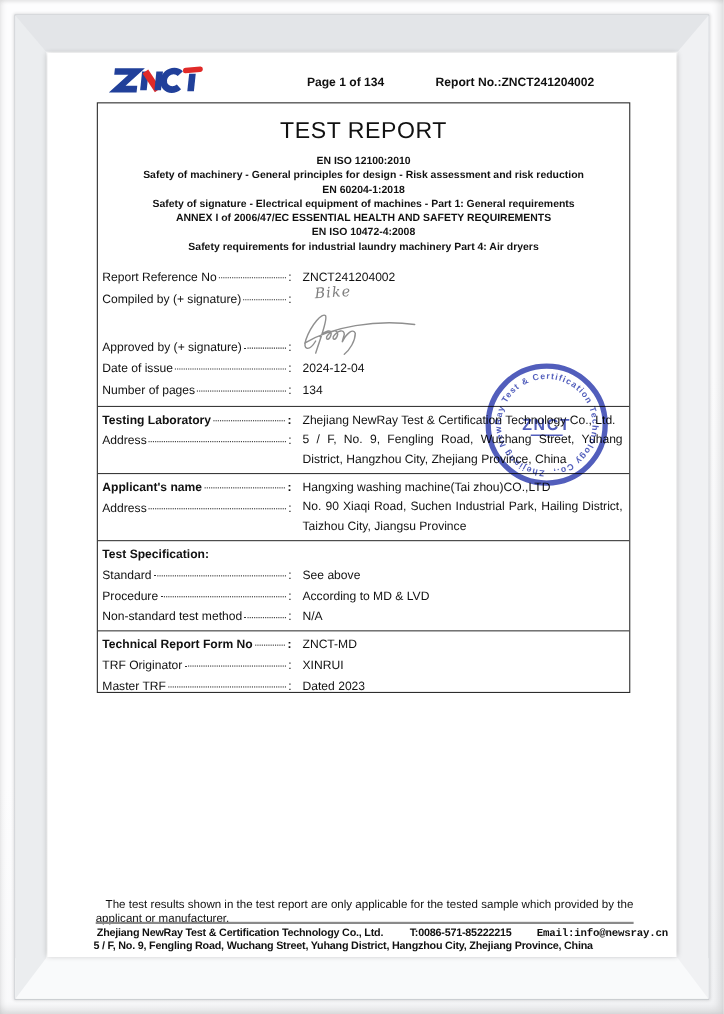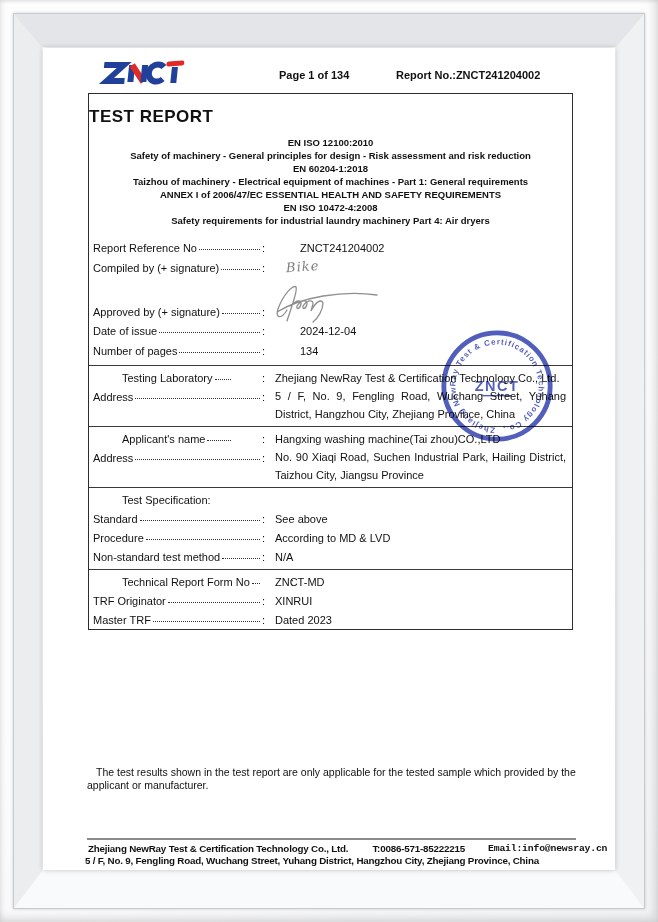--- a/index.html
+++ b/index.html
@@ -40,53 +40,53 @@
   .logo{position:absolute;left:54px;top:9px;width:88px;height:32px;}
   .sr{position:absolute;width:1px;height:1px;overflow:hidden;clip:rect(0 0 0 0);}
   .page-ind{position:absolute;left:236px;top:21px;font-size:11px;font-weight:bold;}
   .report-no{position:absolute;left:353px;top:21px;font-size:11px;font-weight:bold;}
 
   
   .report-box{
     position:absolute;left:45px;top:45px;width:485px;height:537px;
     border:1.5px solid #2d2d2d;box-sizing:border-box;
   }
-  .title{margin-top:13px;font-size:17px;font-weight:bold;letter-spacing:.5px;}
+  .title{margin-top:13px;text-align:center;font-size:21px;font-weight:normal;letter-spacing:.5px;}
   .standards{margin-top:9px;text-align:center;font-weight:bold;font-size:9.5px;line-height:13px;}
 
   .sec{padding:2px 6px 3px 4px;}
   .sec1{padding-top:11px;padding-bottom:4px;}
   .sec + .sec{border-top:1.5px solid #3a3a3a;}
 
   .row{display:flex;align-items:center;height:19px;}
-  .sec1 .row{height:20px;gap:25px;}
+  .sec1 .row{height:20px;}
   .row.tall{height:40px;align-items:flex-end;padding-bottom:3px;}
   .row.multi{height:auto;align-items:flex-start;}
   .row.multi .flabel{line-height:18px;padding-top:1px;}
 
   .flabel{width:172px;display:flex;align-items:baseline;font-size:11px;flex:none;}
   .flabel .lbl{flex:none;white-space:nowrap;}
   .leader{flex:1;border-bottom:1.6px dotted #2e2e2e;margin:0 2px;transform:translateY(-2px);min-width:8px;}
   .colon{flex:none;}
-  .row.b .lbl,.row.b .colon{font-weight:normal;margin-left:29px;}
+  .row.b .lbl,.row.b .colon{font-weight:bold;}
   .fvalue{margin-left:10px;width:293px;font-size:11px;line-height:18px;text-align:justify;}
 
   
   .sig-compiled{
     position:absolute;left:197px;top:165px;
     font-family:"DejaVu Serif", serif;font-style:italic;
     font-size:13px;color:#7e7e7e;transform:rotate(-4deg);letter-spacing:1px;
   }
   .sig-approved{position:absolute;left:182px;top:186px;}
 
   
   .stamp{position:absolute;left:350px;top:234px;width:116px;height:116px;opacity:.82;mix-blend-mode:multiply;}
 
   
-  .note{position:absolute;left:44px;top:718px;width:489px;font-size:10.5px;line-height:13px;text-indent:9px;}
+  .note{position:absolute;left:44px;top:768px;width:489px;font-size:10.5px;line-height:13px;text-indent:9px;}
   .footer-rule{position:absolute;left:44px;top:790px;width:489px;height:2px;background:#8a8a8a;}
   .footer-line1{position:absolute;left:45px;top:795px;width:488px;display:flex;font-size:9.8px;font-weight:bold;letter-spacing:-.2px;white-space:nowrap;}
   .footer-line1 .f-phone{margin-left:24px;}
   .footer-line1 .f-email{margin-left:23px;font-family:Liberation Mono, monospace;}
   .footer-line2{position:absolute;left:42px;top:807px;width:492px;font-size:9.8px;font-weight:bold;letter-spacing:-.2px;white-space:nowrap;}
 </style>
 </head>
 <body>
 
 <div class="scene">
@@ -112,21 +112,21 @@
     </div>
     <div class="page-ind">Page 1 of 134</div>
     <div class="report-no">Report No.:ZNCT241204002</div>
 
     <div class="report-box">
       <div class="title">TEST REPORT</div>
       <div class="standards">
         <div>EN ISO 12100:2010</div>
         <div>Safety of machinery - General principles for design - Risk assessment and risk reduction</div>
         <div>EN 60204-1:2018</div>
-        <div>Taizhou of machinery - Electrical equipment of machines - Part 1: General requirements</div>
+        <div>Safety of signature - Electrical equipment of machines - Part 1: General requirements</div>
         <div>ANNEX I of 2006/47/EC ESSENTIAL HEALTH AND SAFETY REQUIREMENTS</div>
         <div>EN ISO 10472-4:2008</div>
         <div>Safety requirements for industrial laundry machinery Part 4: Air dryers</div>
       </div>
 
       <div class="sec sec1">
         <div class="row">
           <div class="flabel">
               <span class="lbl">Report Reference No</span>
               <span class="leader"></span>

